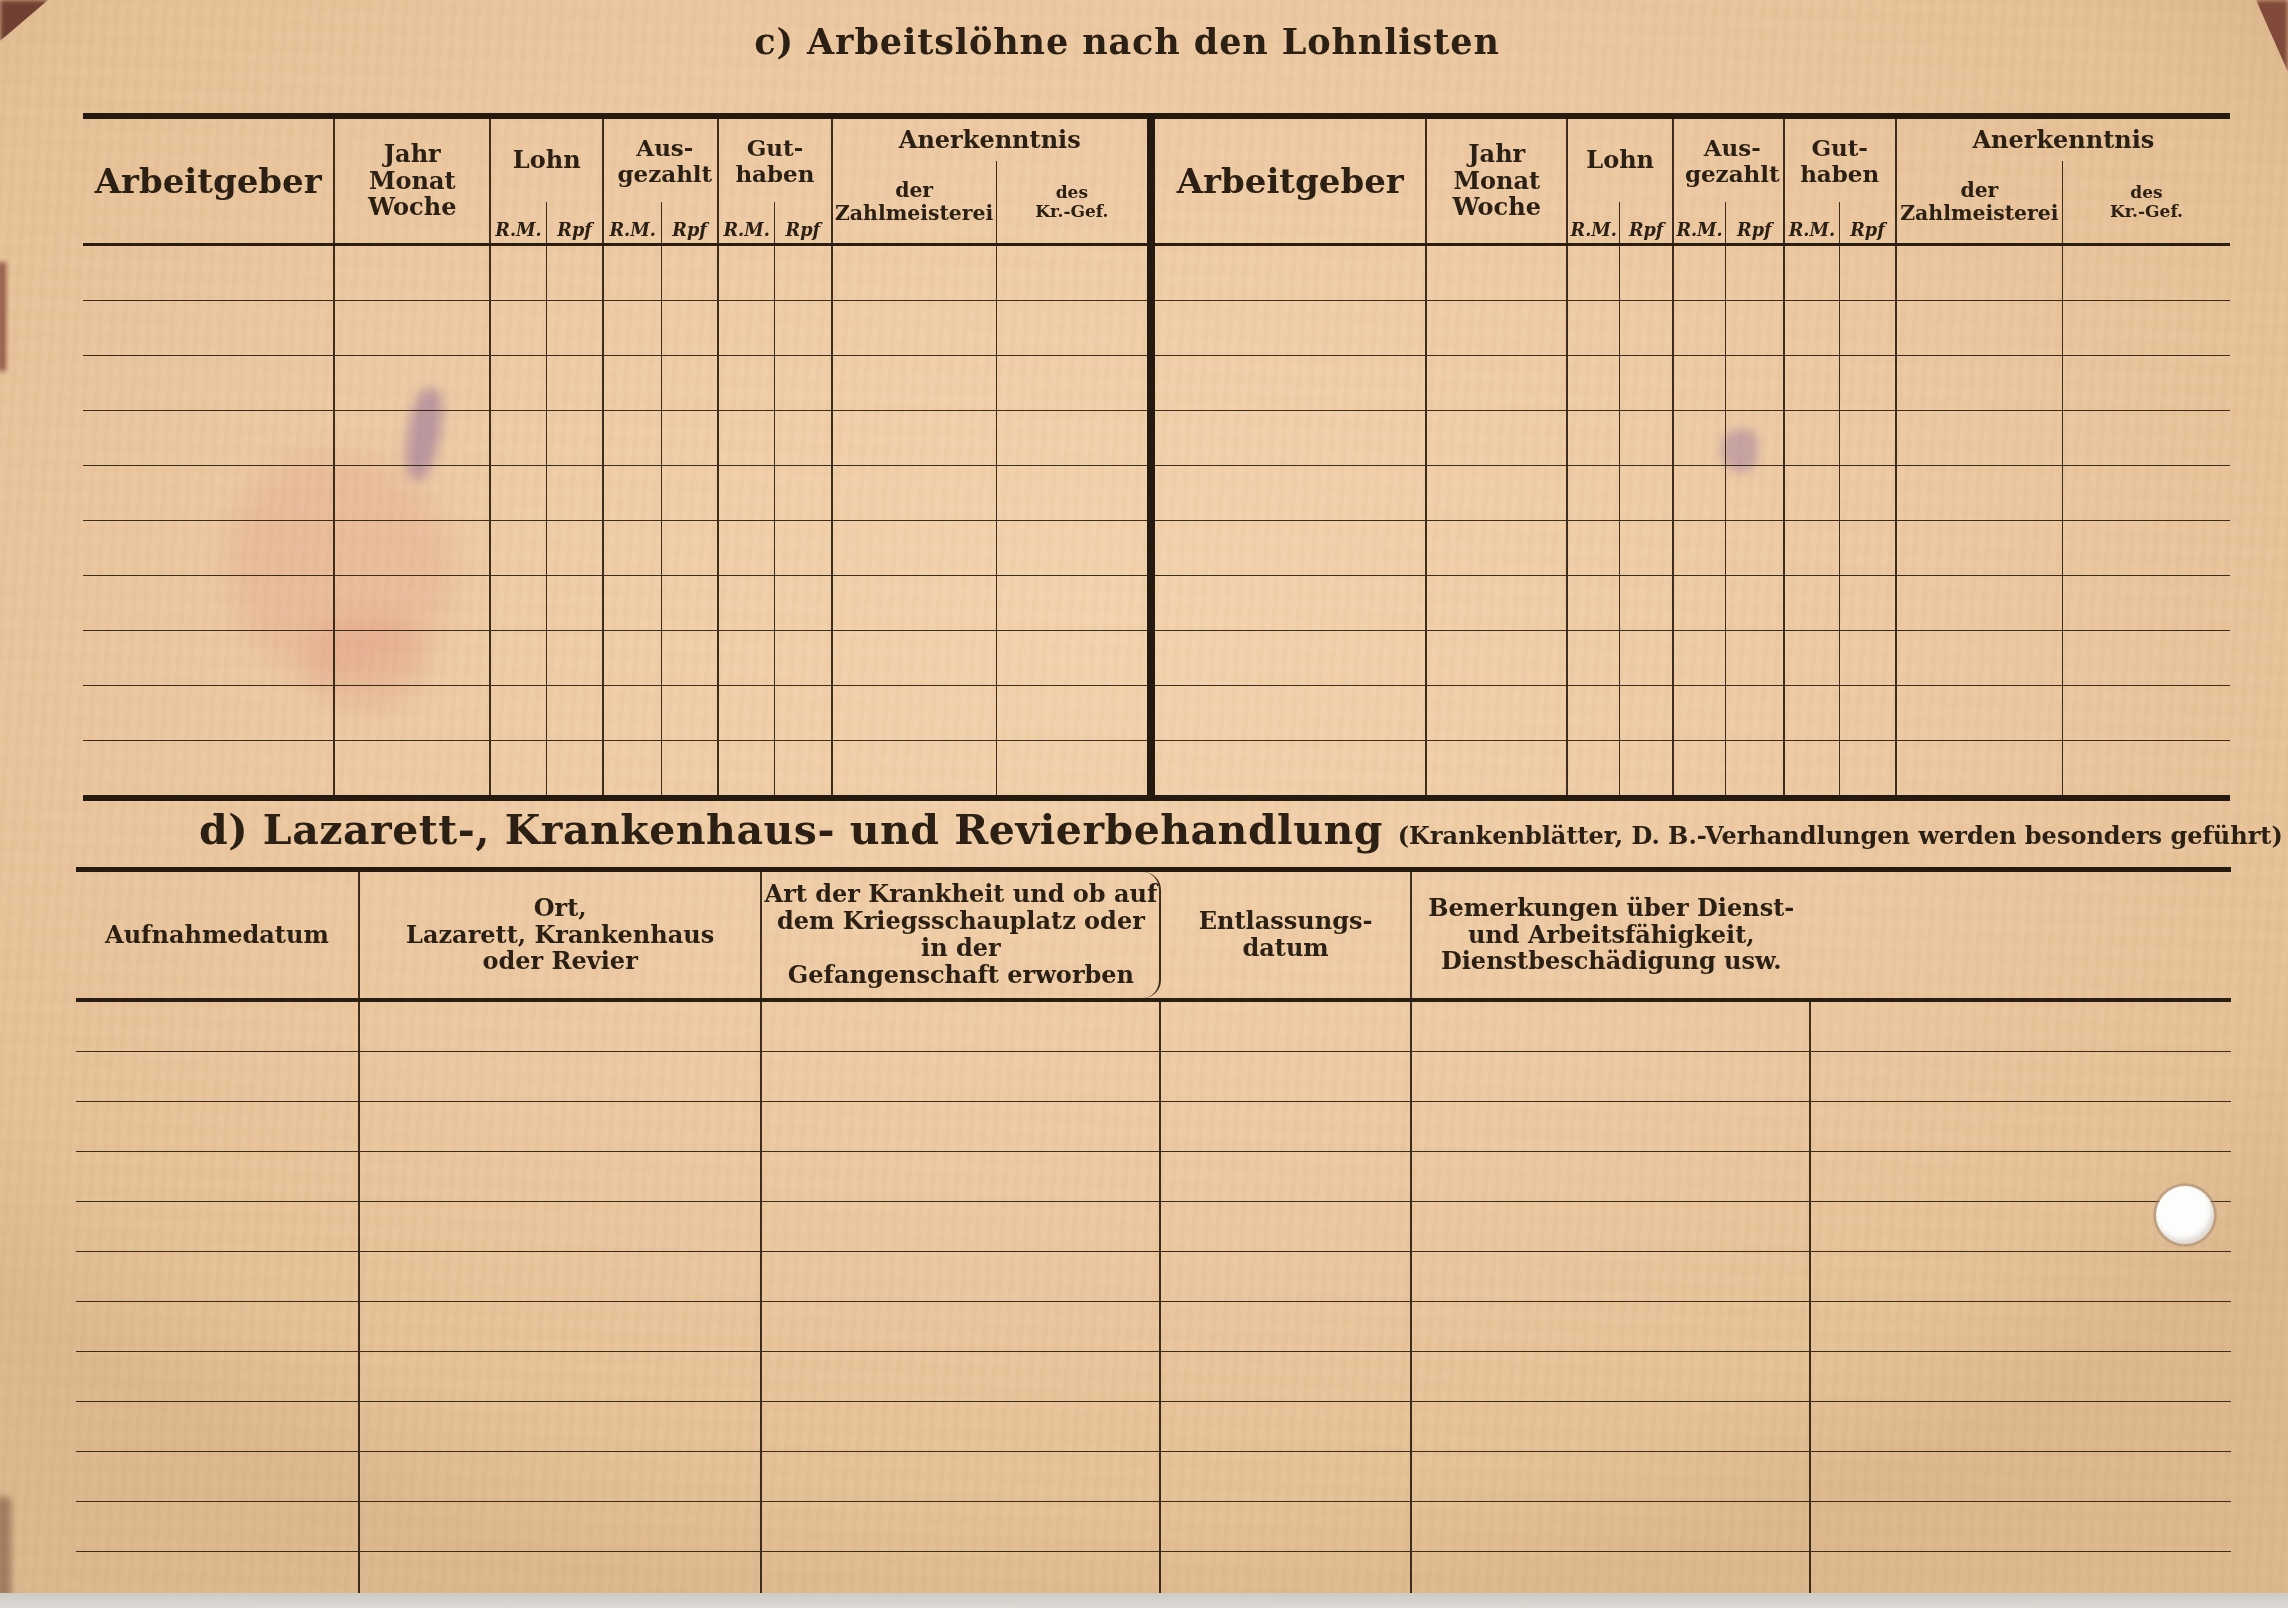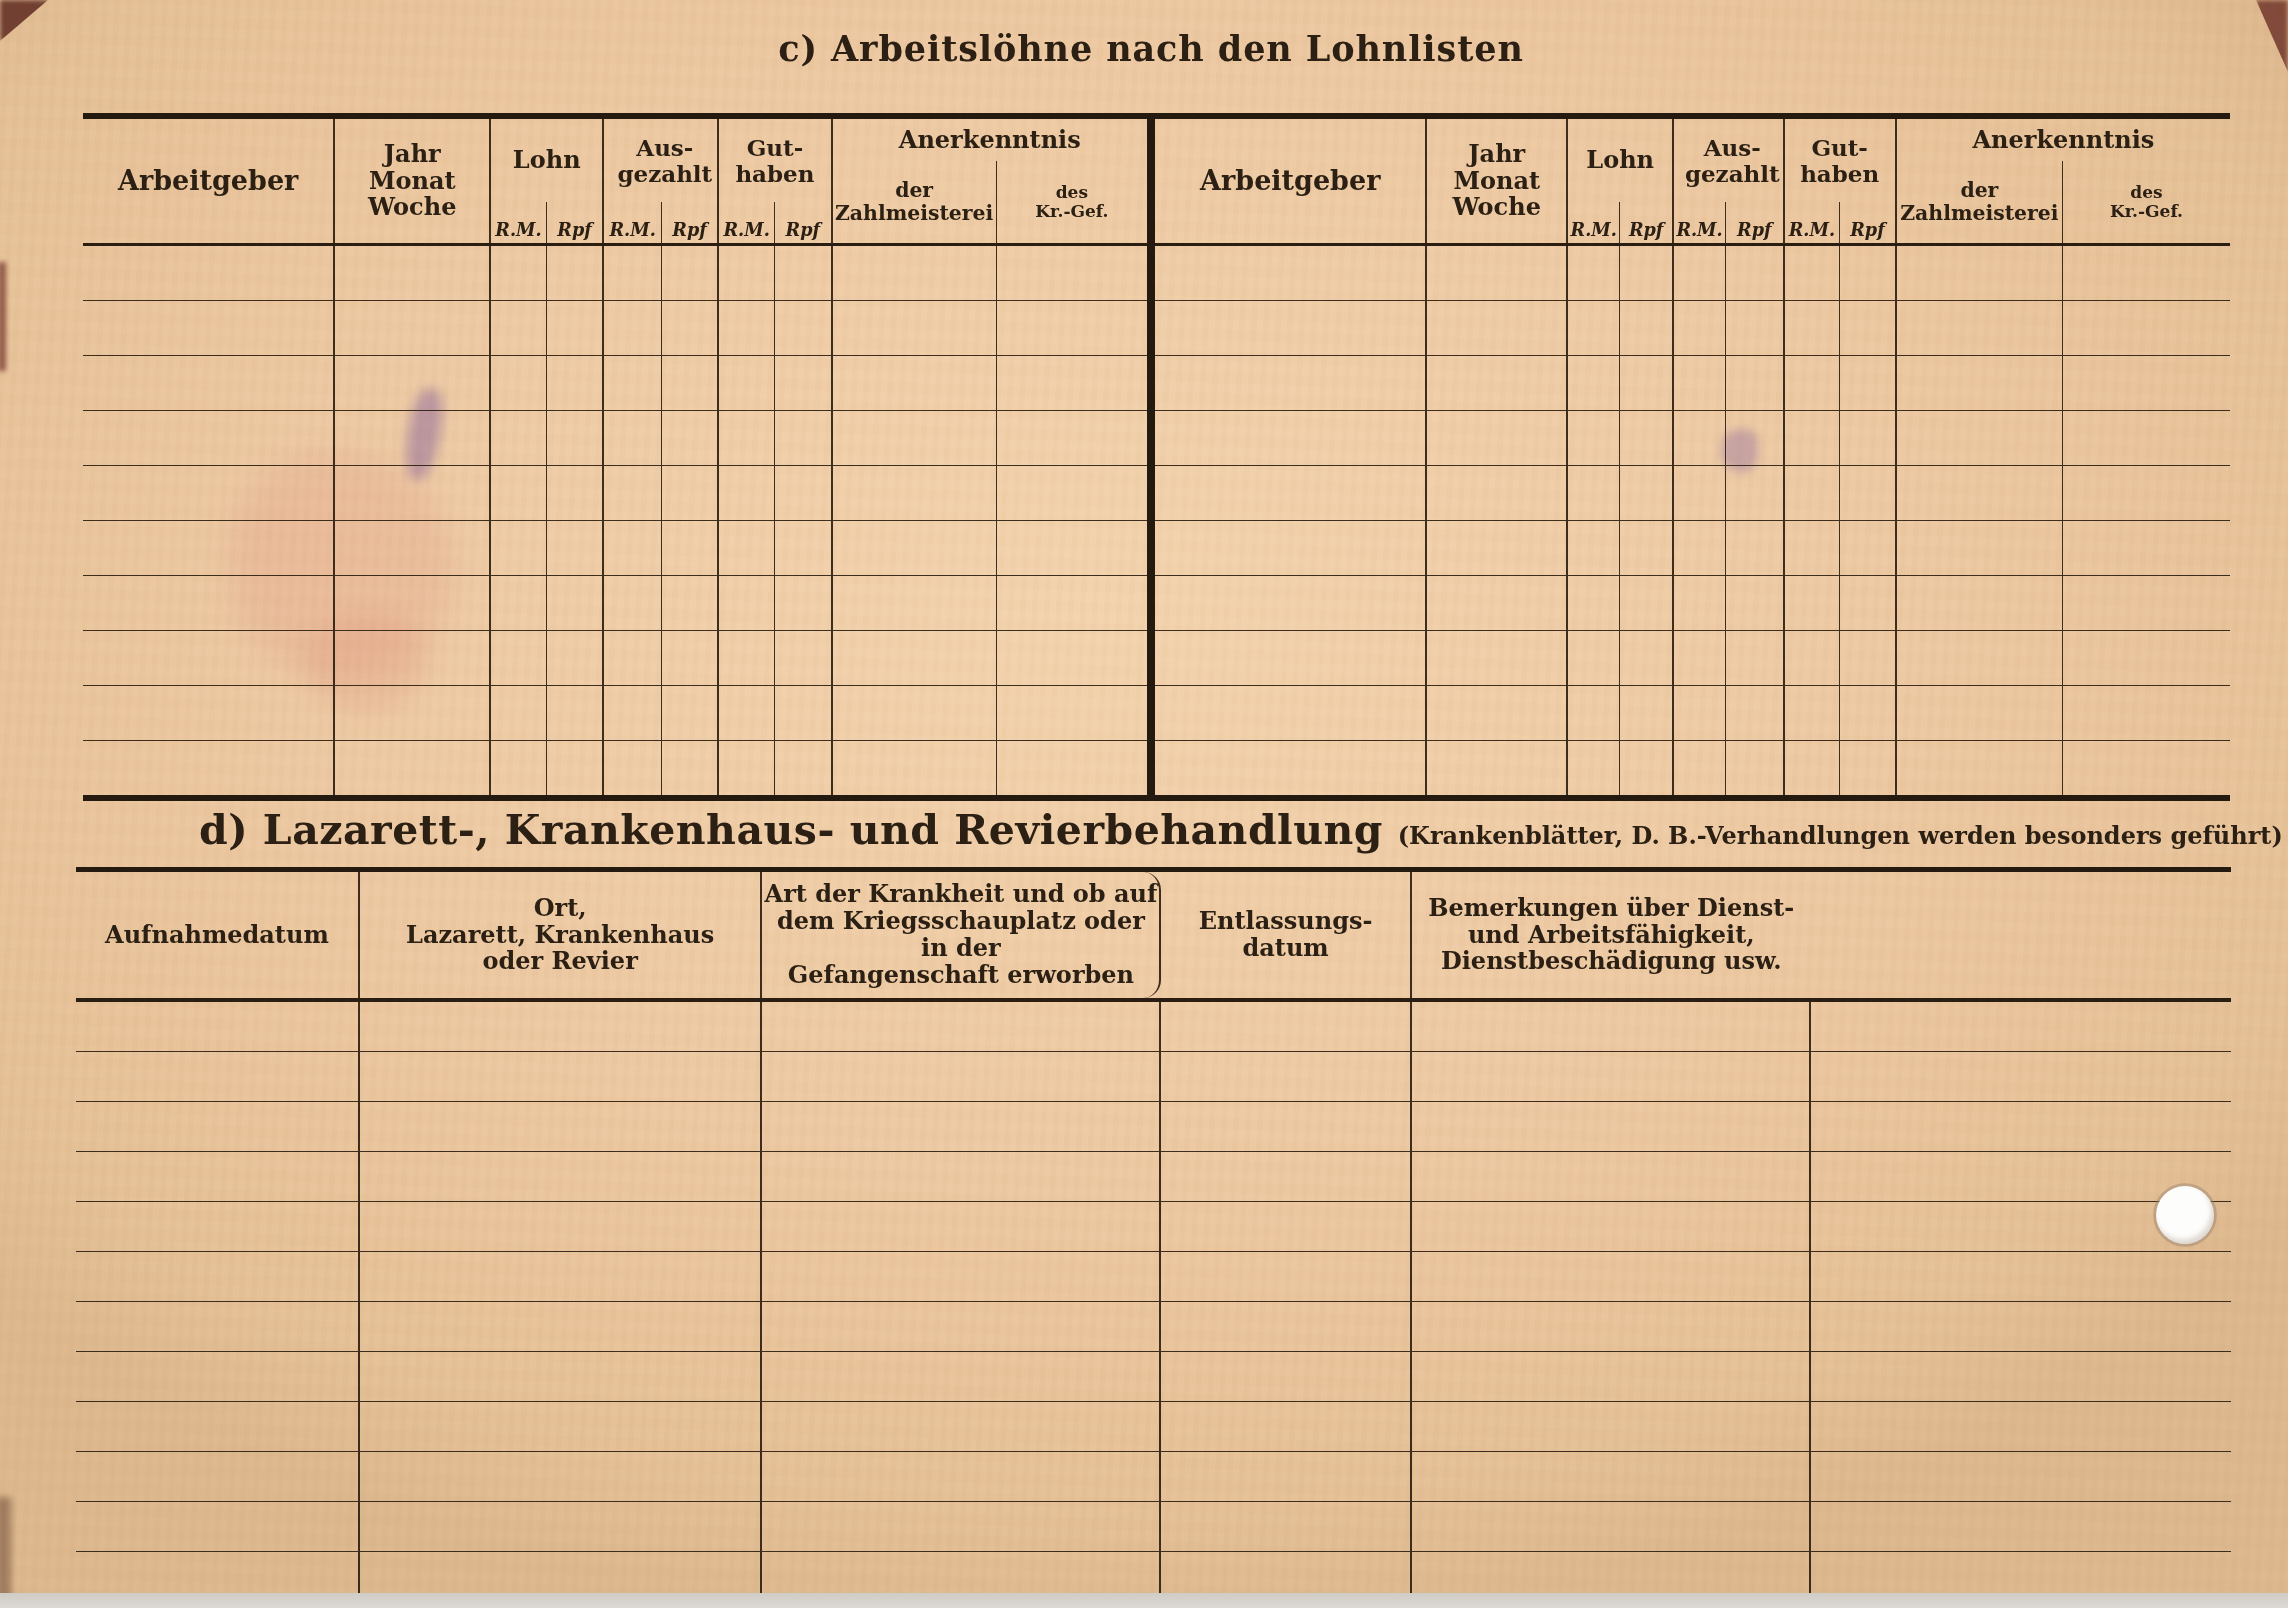--- a/index.html
+++ b/index.html
@@ -17,22 +17,22 @@
     font-family:"DejaVu Serif", serif;
     color:var(--ink);
   }
   
   .grain{position:absolute;inset:0;pointer-events:none;opacity:.5;
     background:
       repeating-linear-gradient(93deg, rgba(255,255,255,.03) 0 6.5px, rgba(120,80,40,.03) 6.5px 12px),
       repeating-linear-gradient(2deg, rgba(255,255,255,.02) 0 10.2px, rgba(120,80,40,.02) 10.2px 21.3px);}
 
   .title-c{
-    position:absolute;top:28px;left:1127px;transform:translateX(-50%);
-    font-size:35px;font-weight:bold;letter-spacing:0.9px;white-space:nowrap;margin-left:24px;
+    position:absolute;top:21px;left:1127px;transform:translateX(-50%);
+    font-size:35px;font-weight:bold;letter-spacing:0.9px;white-space:nowrap;
   }
   .title-d{
     position:absolute;top:806px;left:199px;white-space:nowrap;
     font-size:41px;font-weight:bold;letter-spacing:0.5px;
   }
   .title-d .note{font-size:24px;font-weight:bold;letter-spacing:0;}
 
   
   .table-c{
     position:absolute;left:83px;top:113px;width:2147px;
@@ -44,21 +44,21 @@
   .half.left{flex:0 0 1064px;}
   .half.right{flex:1 1 auto;}
   .mid-divider{flex:0 0 8.3px;background:#241a10;}
 
   .cgrid{display:grid;grid-template-columns:272fr 168fr 60fr 62fr 62fr 62fr 60fr 62fr 177fr 162fr;}
   .cgrid-r{display:grid;grid-template-columns:293fr 152fr 56fr 58fr 56fr 63fr 60fr 61fr 179fr 180fr;}
 
   .chead{grid-template-rows:42px 41px 41px;border-bottom:3.7px solid #2a1e12;}
   .hcell{display:flex;align-items:center;justify-content:center;text-align:center;
     font-weight:bold;line-height:1.12;}
-  .hc-arbeitgeber{grid-area:1/1/4/2;border-right:2.8px solid var(--ln);font-size:27px;}
+  .hc-arbeitgeber{grid-area:1/1/4/2;border-right:2.8px solid var(--ln);font-size:34px;}
   .hc-jahr{grid-area:1/2/4/3;border-right:2.8px solid var(--ln);font-size:24px;}
   .hc-lohn{grid-area:1/3/3/5;border-right:2.8px solid var(--ln);font-size:24px;}
   .hc-aus{grid-area:1/5/3/7;border-right:2.8px solid var(--ln);font-size:23px;padding-left:8px;}
   .hc-gut{grid-area:1/7/3/9;border-right:2.8px solid var(--ln);font-size:23px;}
   .hc-anerk{grid-area:1/9/2/11;font-size:24px;}
   .hc-rm1{grid-area:3/3/4/4;border-right:1.9px solid var(--ln);}
   .hc-rpf1{grid-area:3/4/4/5;border-right:2.8px solid var(--ln);}
   .hc-rm2{grid-area:3/5/4/6;border-right:1.9px solid var(--ln);}
   .hc-rpf2{grid-area:3/6/4/7;border-right:2.8px solid var(--ln);}
   .hc-rm3{grid-area:3/7/4/8;border-right:1.9px solid var(--ln);}

